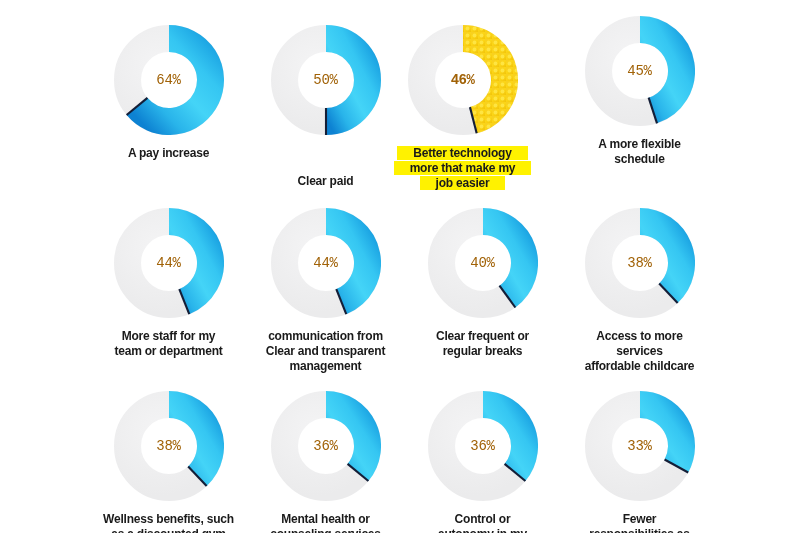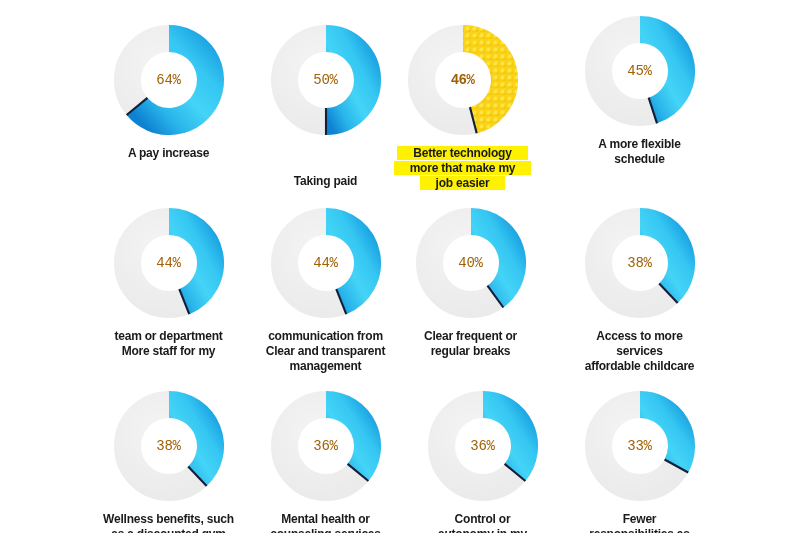--- a/index.html
+++ b/index.html
@@ -106,21 +106,21 @@
         <svg class="donut-svg" viewBox="0 0 110 110">
           <circle cx="55" cy="55" r="41.5" fill="none" stroke="url(#trackSheen)" stroke-width="27"></circle>
           <path d="M 55 13.5 A 41.5 41.5 0 0 1 55.000 96.500" fill="none" stroke="url(#gradBlue)" stroke-width="27" stroke-linecap="butt"></path>
           <line x1="55.00" y1="83.00" x2="55.00" y2="110.00" stroke="#141e37" stroke-width="2.1"></line>
         </svg>
         <div class="donut-center">
           <span class="pct">50%</span>
         </div>
       </div>
       <div class="label">
-        <span class="ln"><span>Taking paid</span></span>
+        <span class="ln"><span>Clear paid</span></span>
       </div>
     </div>
     <div class="cell" style="left: 384px; top: 25px;">
       <div class="donut-wrap">
         <svg class="donut-svg" viewBox="0 0 110 110">
           <circle cx="55" cy="55" r="41.5" fill="none" stroke="url(#trackSheen)" stroke-width="27"></circle>
           <path d="M 55 13.5 A 41.5 41.5 0 0 1 65.321 95.196" fill="none" stroke="url(#dotsGold)" stroke-width="27" stroke-linecap="butt"></path>
           <line x1="61.96" y1="82.12" x2="68.68" y2="108.27" stroke="#141e37" stroke-width="2.1"></line>
         </svg>
         <div class="donut-center">
@@ -154,42 +154,42 @@
         <svg class="donut-svg" viewBox="0 0 110 110">
           <circle cx="55" cy="55" r="41.5" fill="none" stroke="url(#trackSheen)" stroke-width="27"></circle>
           <path d="M 55 13.5 A 41.5 41.5 0 0 1 70.277 93.586" fill="none" stroke="url(#gradBlue)" stroke-width="27" stroke-linecap="butt"></path>
           <line x1="65.31" y1="81.03" x2="75.25" y2="106.14" stroke="#141e37" stroke-width="2.1"></line>
         </svg>
         <div class="donut-center">
           <span class="pct">44%</span>
         </div>
       </div>
       <div class="label">
+        <span class="ln"><span>More staff for my</span></span>
         <span class="ln"><span>team or department</span></span>
-        <span class="ln"><span>More staff for my</span></span>
       </div>
     </div>
     <div class="cell" style="left: 247px; top: 208px;">
       <div class="donut-wrap">
         <svg class="donut-svg" viewBox="0 0 110 110">
           <circle cx="55" cy="55" r="41.5" fill="none" stroke="url(#trackSheen)" stroke-width="27"></circle>
           <path d="M 55 13.5 A 41.5 41.5 0 0 1 70.277 93.586" fill="none" stroke="url(#gradBlue)" stroke-width="27" stroke-linecap="butt"></path>
           <line x1="65.31" y1="81.03" x2="75.25" y2="106.14" stroke="#141e37" stroke-width="2.1"></line>
         </svg>
         <div class="donut-center">
           <span class="pct">44%</span>
         </div>
       </div>
       <div class="label">
         <span class="ln"><span>communication from</span></span>
         <span class="ln"><span>Clear and transparent</span></span>
         <span class="ln"><span>management</span></span>
       </div>
     </div>
-    <div class="cell" style="left: 392px; top: 208px; justify-content: flex-end;">
+    <div class="cell" style="left: 404px; top: 208px; justify-content: flex-end;">
       <div class="donut-wrap">
         <svg class="donut-svg" viewBox="0 0 110 110">
           <circle cx="55" cy="55" r="41.5" fill="none" stroke="url(#trackSheen)" stroke-width="27"></circle>
           <path d="M 55 13.5 A 41.5 41.5 0 0 1 79.393 88.574" fill="none" stroke="url(#gradBlue)" stroke-width="27" stroke-linecap="butt"></path>
           <line x1="71.46" y1="77.65" x2="87.33" y2="99.50" stroke="#141e37" stroke-width="2.1"></line>
         </svg>
         <div class="donut-center">
           <span class="pct">40%</span>
         </div>
       </div>

